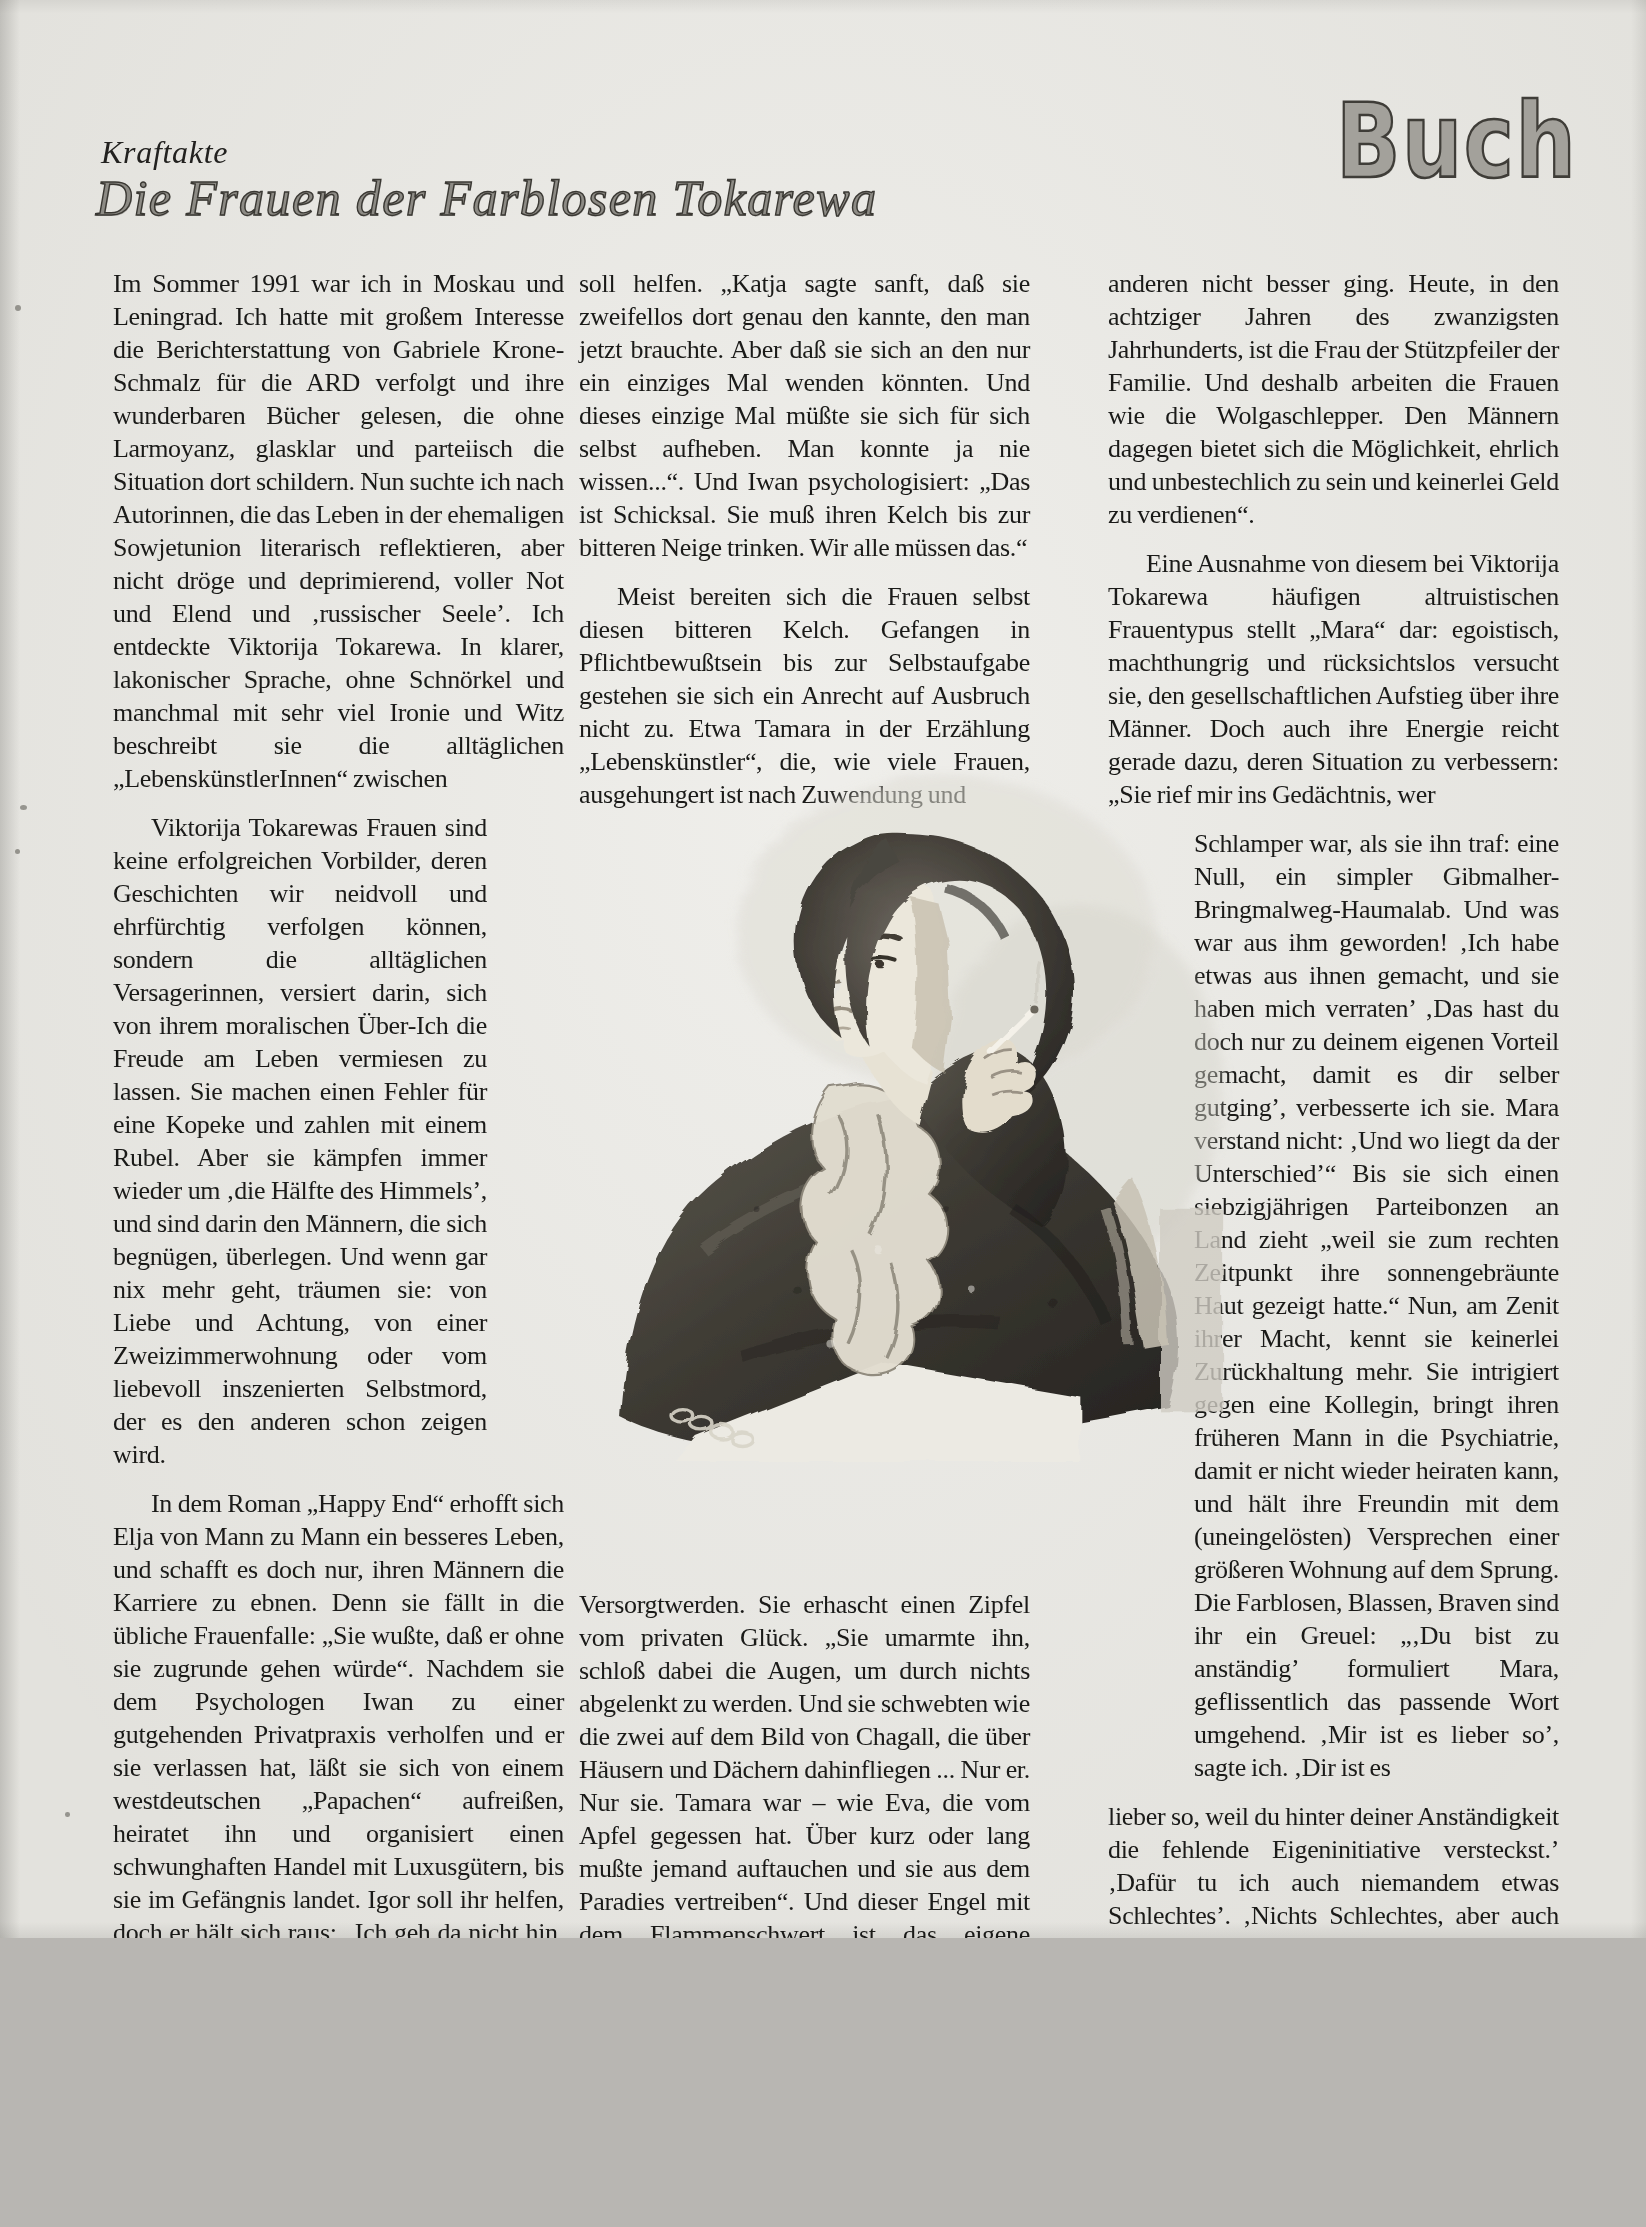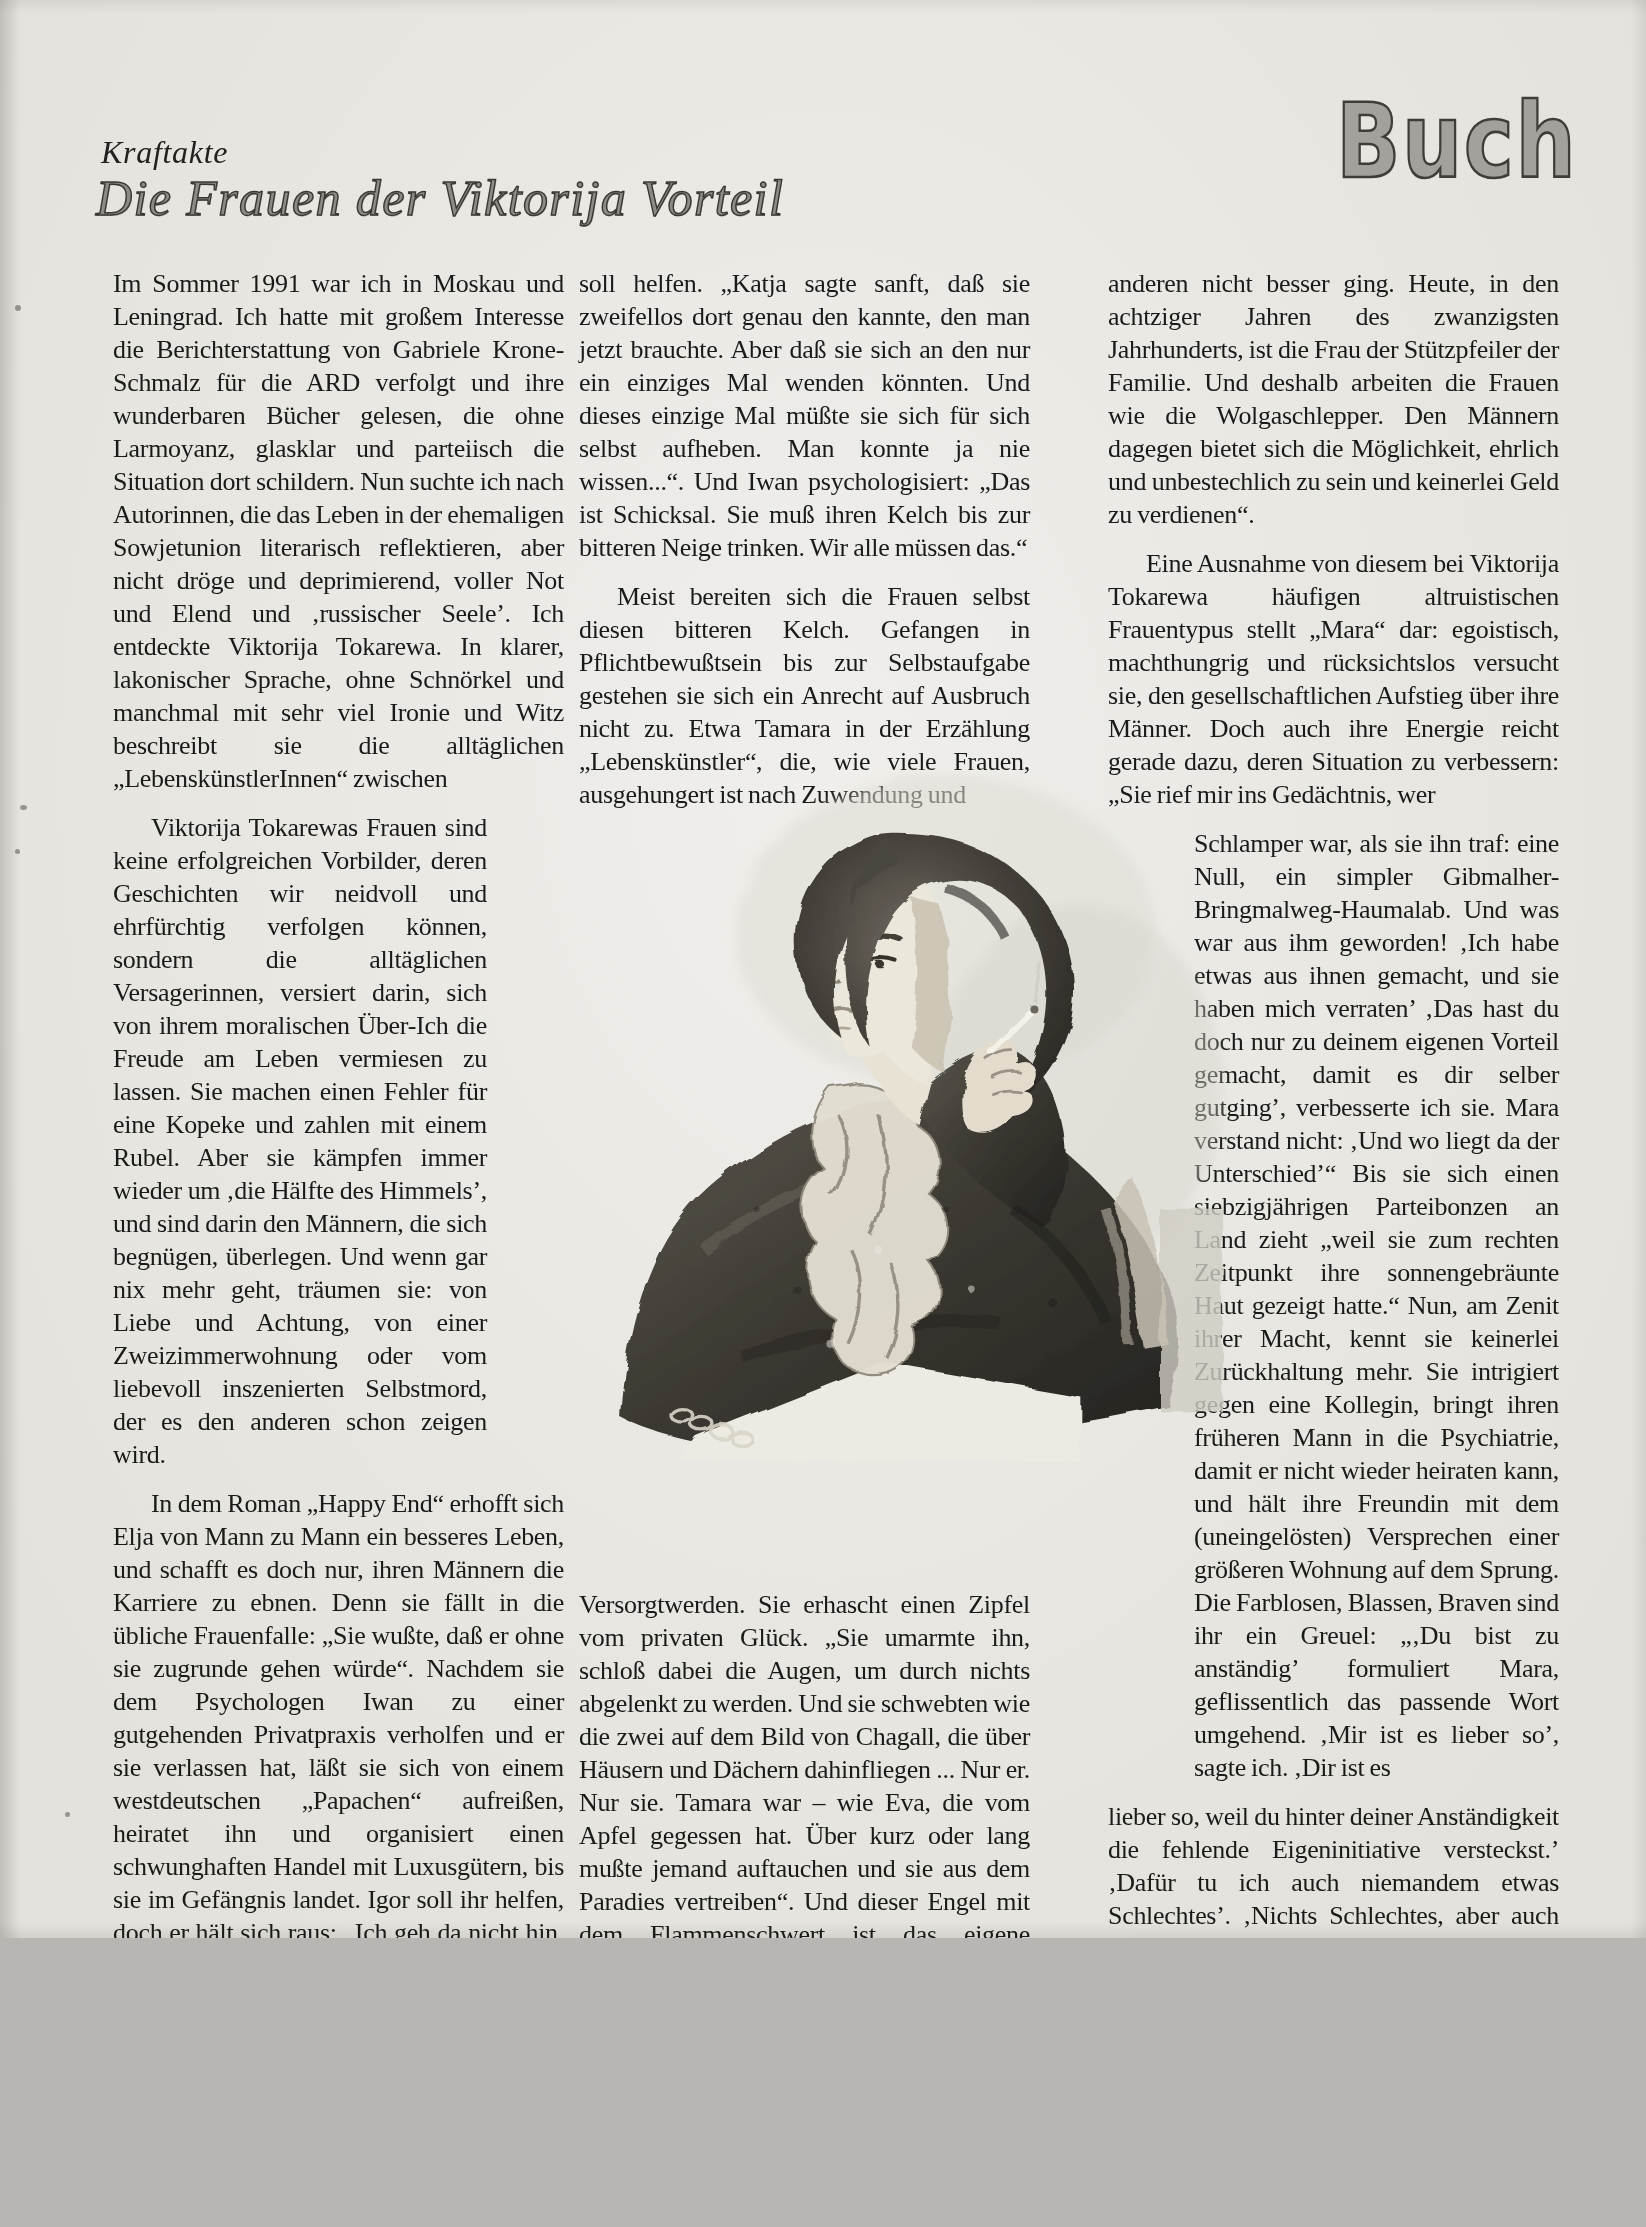--- a/index.html
+++ b/index.html
@@ -68,21 +68,21 @@
 <div class="page">
   <div class="edge-shade"></div>
 
   <div class="speck" style="left:15px;top:305px;width:6px;height:6px;"></div>
   <div class="speck" style="left:20px;top:805px;width:7.4px;height:5.4px;"></div>
   <div class="speck" style="left:15px;top:849px;width:5.4px;height:5.4px;"></div>
   <div class="speck" style="left:65px;top:1812px;width:4.7px;height:4.7px;"></div>
   <div class="speck" style="left:20px;top:2212px;width:6.8px;height:4px;"></div>
 
   <div class="kicker">Kraftakte</div>
-  <h1 class="title">Die Frauen der Viktorija Vorteil</h1>
+  <h1 class="title">Die Frauen der Farblosen Tokarewa</h1>
   <div class="badge">Buch</div>
 
   <div class="col col1">
     <p>Im Sommer 1991 war ich in Moskau und Leningrad. Ich hatte mit großem Interesse die Berichterstattung von Gabriele Krone-Schmalz für die ARD verfolgt und ihre wunderbaren Bücher gelesen, die ohne Larmoyanz, glasklar und parteiisch die Situation dort schildern. Nun suchte ich nach Autorinnen, die das Leben in der ehemaligen Sowjetunion literarisch reflektieren, aber nicht dröge und deprimierend, voller Not und Elend und ‚russischer Seele’. Ich entdeckte Viktorija Tokarewa. In klarer, lakonischer Sprache, ohne Schnörkel und manchmal mit sehr viel Ironie und Witz beschreibt sie die alltäglichen „LebenskünstlerInnen“ zwischen</p>
     <div class="narrow">
       <p class="ind">Viktorija Tokarewas Frauen sind keine erfolgreichen Vorbilder, deren Geschichten wir neidvoll und ehrfürchtig verfolgen können, sondern die alltäglichen Versagerinnen, versiert darin, sich von ihrem moralischen Über-Ich die Freude am Leben vermiesen zu lassen. Sie machen einen Fehler für eine Kopeke und zahlen mit einem Rubel. Aber sie kämpfen immer wieder um ‚die Hälfte des Himmels’, und sind darin den Männern, die sich begnügen, überlegen. Und wenn gar nix mehr geht, träumen sie: von Liebe und Achtung, von einer Zweizimmerwohnung oder vom liebevoll inszenierten Selbstmord, der es den anderen schon zeigen wird.</p>
     </div>
     <p class="ind">In dem Roman „Happy End“ erhofft sich Elja von Mann zu Mann ein besseres Leben, und schafft es doch nur, ihren Männern die Karriere zu ebnen. Denn sie fällt in die übliche Frauenfalle: „Sie wußte, daß er ohne sie zugrunde gehen würde“. Nachdem sie dem Psychologen Iwan zu einer gutgehenden Privatpraxis verholfen und er sie verlassen hat, läßt sie sich von einem westdeutschen „Papachen“ aufreißen, heiratet ihn und organisiert einen schwunghaften Handel mit Luxusgütern, bis sie im Gefängnis landet. Igor soll ihr helfen, doch er hält sich raus: „Ich geh da nicht hin. Die mischen sich ja auch nicht in meine beruflichen Angelegenheiten. Mit welchem Recht misch ich mich dann in ihre? Wenn sie sie verhaftet haben, werden sie schon wissen, warum.“ Katja</p>
   </div>
 

